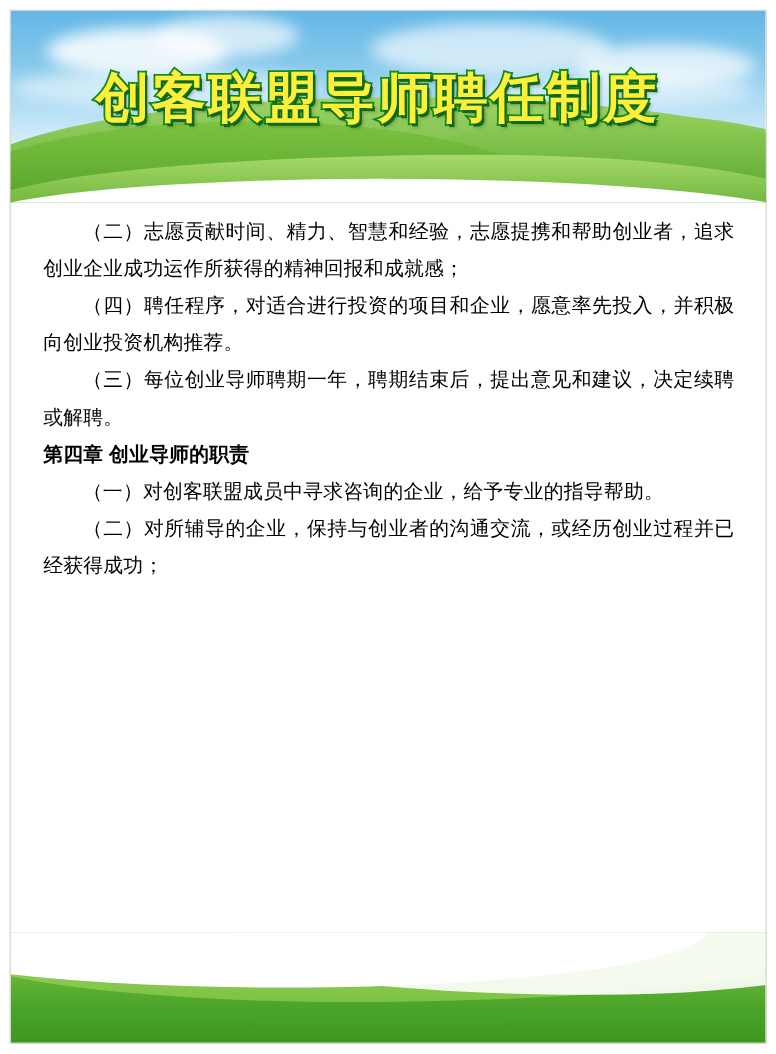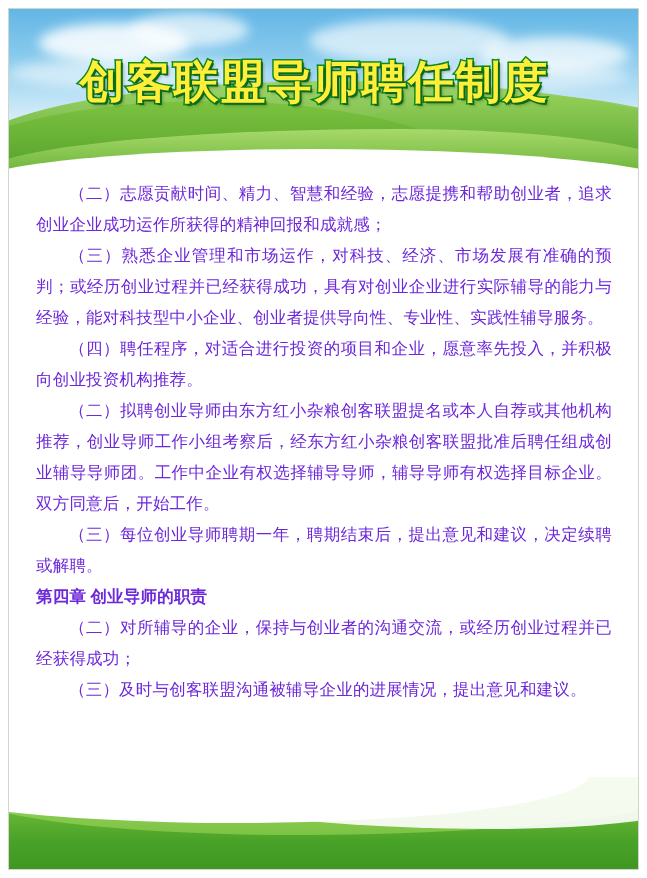--- a/index.html
+++ b/index.html
@@ -133,24 +133,24 @@
 
   
   .body {
     position: absolute;
     left: 36px;
     top: 178px;
     width: 576px;
     z-index: 4;
   }
   .para {
-    font-family: Liberation Serif, serif;
+    font-family: Liberation Sans, sans-serif;
     font-size: 16.5px;
     line-height: 31px;
-    color: #6d28d9;
+    color: #000000;
     text-align: justify;
     margin: 0 0 0 0;
     letter-spacing: 0.2px;
   }
   .indent { text-indent: 33px; }
   .center {
     text-align: left;
     text-indent: 0;
     font-weight: bold;
   }
@@ -220,27 +220,25 @@
     <div class="grass-curve"></div>
     <div class="white-wave"></div>
   </div>
 
   <div class="title-wrap">
     <span class="title">创客联盟导师聘任制度</span>
   </div>
 
   <div class="body">
     <p class="para indent">（二）志愿贡献时间、精力、智慧和经验，志愿提携和帮助创业者，追求创业企业成功运作所获得的精神回报和成就感；</p>
-    <p class="para indent">（三）熟悉企业管理和市场运作，对科技、经济、市场发展有准确的预判；或经历创业过程并已经获得成功，具有对创业企业进行实际辅导的能力与经验，能对科技型中小企业、创业者提供导向性、专业性、实践性辅导服务。</p>
     <p class="para indent">（四）聘任程序，对适合进行投资的项目和企业，愿意率先投入，并积极向创业投资机构推荐。</p>
-    <p class="para indent">（二）拟聘创业导师由东方红小杂粮创客联盟提名或本人自荐或其他机构推荐，创业导师工作小组考察后，经东方红小杂粮创客联盟批准后聘任组成创业辅导导师团。工作中企业有权选择辅导导师，辅导导师有权选择目标企业。双方同意后，开始工作。</p>
     <p class="para indent">（三）每位创业导师聘期一年，聘期结束后，提出意见和建议，决定续聘或解聘。</p>
     <p class="para center">第四章 创业导师的职责</p>
+    <p class="para indent">（一）对创客联盟成员中寻求咨询的企业，给予专业的指导帮助。</p>
     <p class="para indent">（二）对所辅导的企业，保持与创业者的沟通交流，或经历创业过程并已经获得成功；</p>
-    <p class="para indent">（三）及时与创客联盟沟通被辅导企业的进展情况，提出意见和建议。</p>
   </div>
 
   <div class="footer">
     <div class="f-green"></div>
     <div class="f-wave1"></div>
     <div class="f-wave2"></div>
     <div class="f-wave3"></div>
   </div>
 </div>
 

